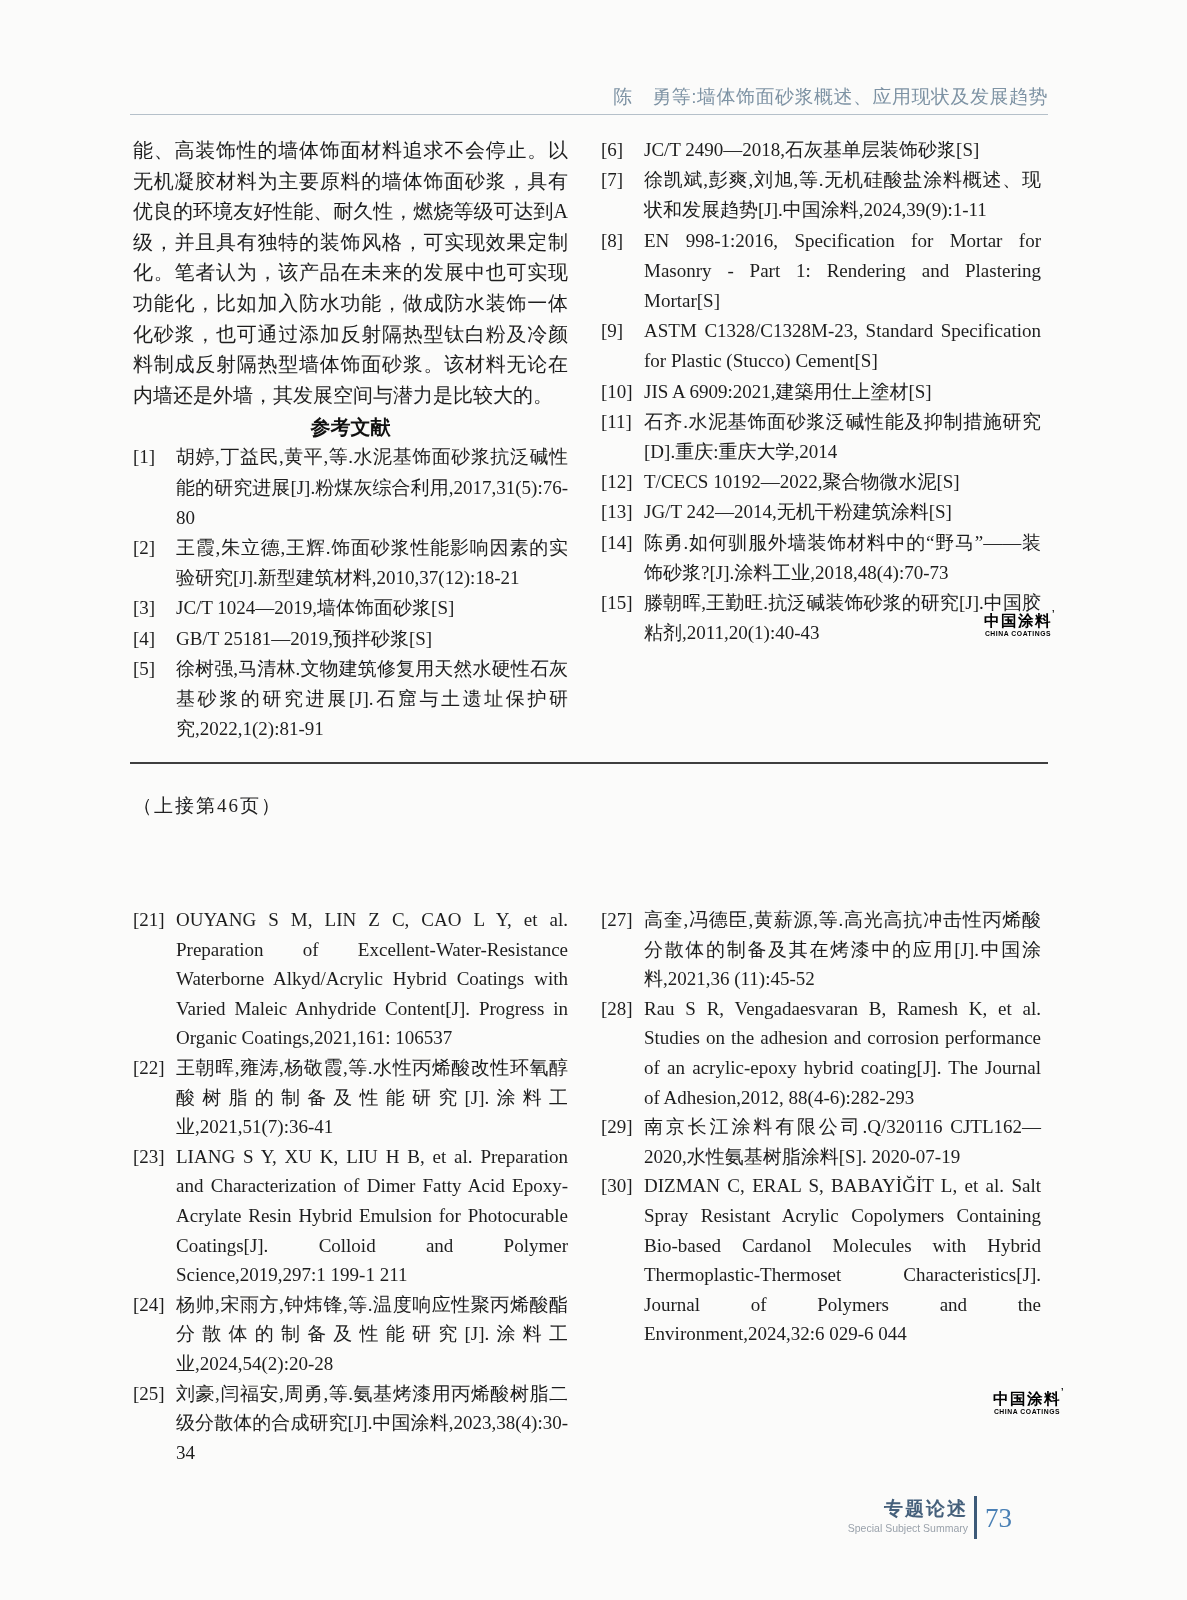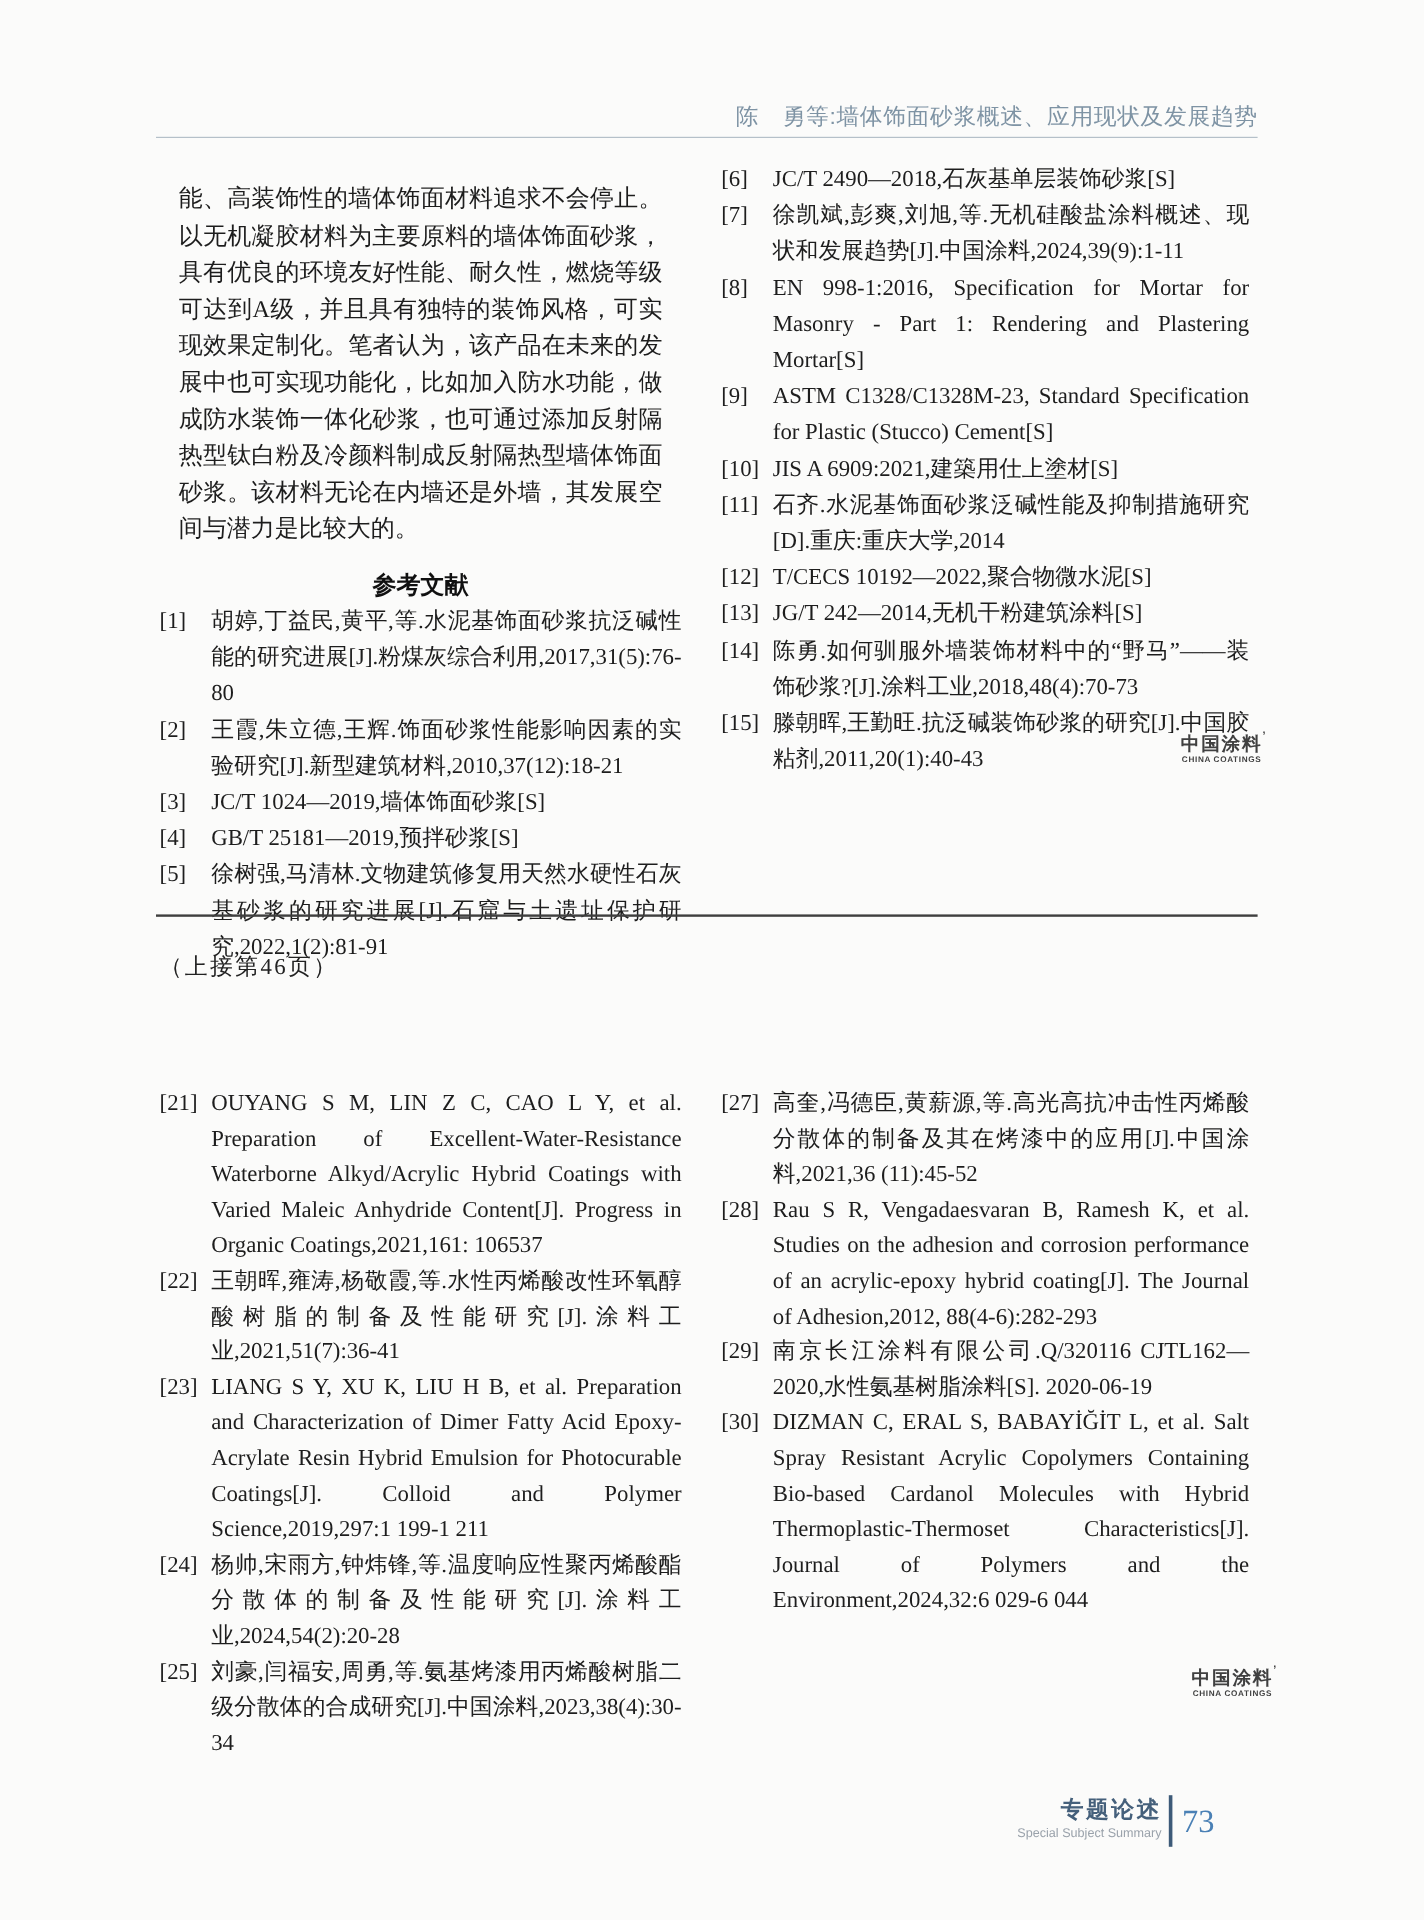--- a/index.html
+++ b/index.html
@@ -15,40 +15,40 @@
   }
   .head-rule { position:absolute; top:114px; left:130px; width:918px; border-top:1px solid #b5c0c9; }
 
   .col { position:absolute; }
   .sec1-left  { top:135px; left:133px; width:435px; }
   .sec1-right { top:135px; left:601px; width:440px; }
   .sec2-left  { top:905px; left:133px; width:435px; }
   .sec2-right { top:905px; left:601px; width:440px; }
 
   .body-par {
-    margin:16px; font-size:20px; line-height:30.6px;
+    margin:0; font-size:20px; line-height:30.6px;
     text-align:justify; text-justify:inter-ideograph;
   }
   .refs-heading {
     margin:2px 0 0 0; font-family:"Liberation Sans","DejaVu Sans",sans-serif;
     font-weight:bold; font-size:20px; line-height:30px; text-align:center; color:#101010;
   }
   .ref {
     position:relative; padding-left:43px;
     font-size:19px; line-height:30.2px;
     text-align:justify; text-justify:inter-ideograph;
   }
   .sec2-left .ref, .sec2-right .ref { line-height:29.6px; }
   .ref-num { position:absolute; left:0; top:0; }
 
   .mid-rule { position:absolute; top:762px; left:130px; width:918px; border-top:2px solid #3f3f3f; }
   .cont-note { position:absolute; top:793px; left:133px; font-size:19px; letter-spacing:2px; color:#222; }
 
   .logo {
-    position:absolute; text-align:center; color:#404040;
+    position:absolute; text-align:center; color:#000000;
     font-family:"Liberation Sans","DejaVu Sans",sans-serif;
   }
   .logo-zh { position:relative; font-size:15.5px; font-weight:bold; letter-spacing:1.5px; line-height:1.1; white-space:nowrap; }
   .logo-zh::after { content:"’"; position:absolute; font-size:9px; top:-3px; }
   .logo-en { font-size:6.8px; font-weight:bold; letter-spacing:.55px; margin-top:1px; white-space:nowrap; }
   .logo1 { left:984px; top:612px; }
   .logo2 { left:993px; top:1390px; }
 
   .footer { position:absolute; top:1496px; left:832px; display:flex; align-items:flex-start; }
   .footer-labels { text-align:right; width:136px; }
@@ -203,21 +203,21 @@
           <span class="ref-text">高奎,冯德臣,黄薪源,等.高光高抗冲击性丙烯酸分散体的制备及其在烤漆中的应用[J].中国涂料,2021,36 (11):45-52</span>
         </div>
 
         <div class="ref">
           <span class="ref-num">[28]</span>
           <span class="ref-text">Rau S R, Vengadaesvaran B, Ramesh K, et al. Studies on the adhesion and corrosion performance of an acrylic-epoxy hybrid coating[J]. The Journal of Adhesion,2012, 88(4-6):282-293</span>
         </div>
 
         <div class="ref">
           <span class="ref-num">[29]</span>
-          <span class="ref-text">南京长江涂料有限公司.Q/320116 CJTL162—2020,水性氨基树脂涂料[S]. 2020-06-19</span>
+          <span class="ref-text">南京长江涂料有限公司.Q/320116 CJTL162—2020,水性氨基树脂涂料[S]. 2020-07-19</span>
         </div>
 
         <div class="ref">
           <span class="ref-num">[30]</span>
           <span class="ref-text">DIZMAN C, ERAL S, BABAYİĞİT L, et al. Salt Spray Resistant Acrylic Copolymers Containing Bio-based Cardanol Molecules with Hybrid Thermoplastic-Thermoset Characteristics[J]. Journal of Polymers and the Environment,2024,32:6 029-6 044</span>
         </div>
       </div>
   </div>
 
   <div class="logo logo2">

